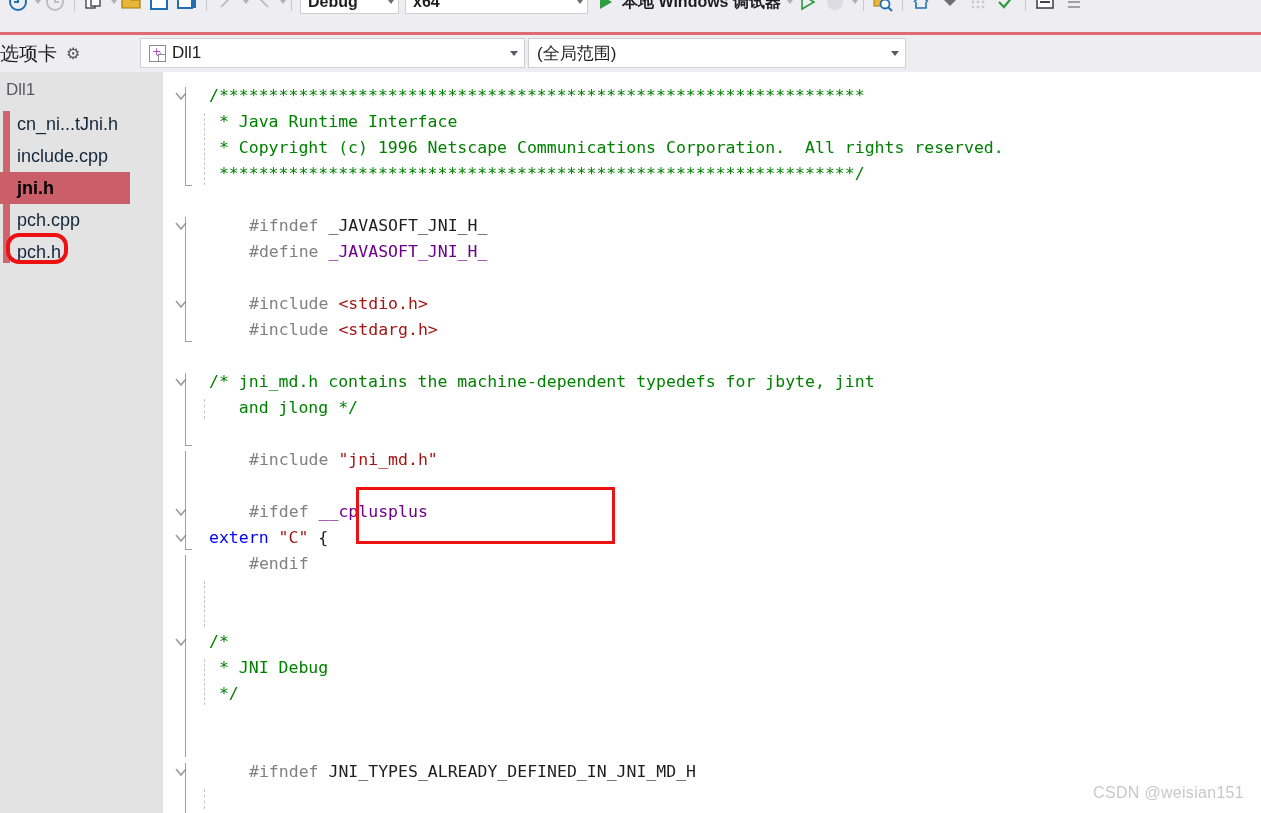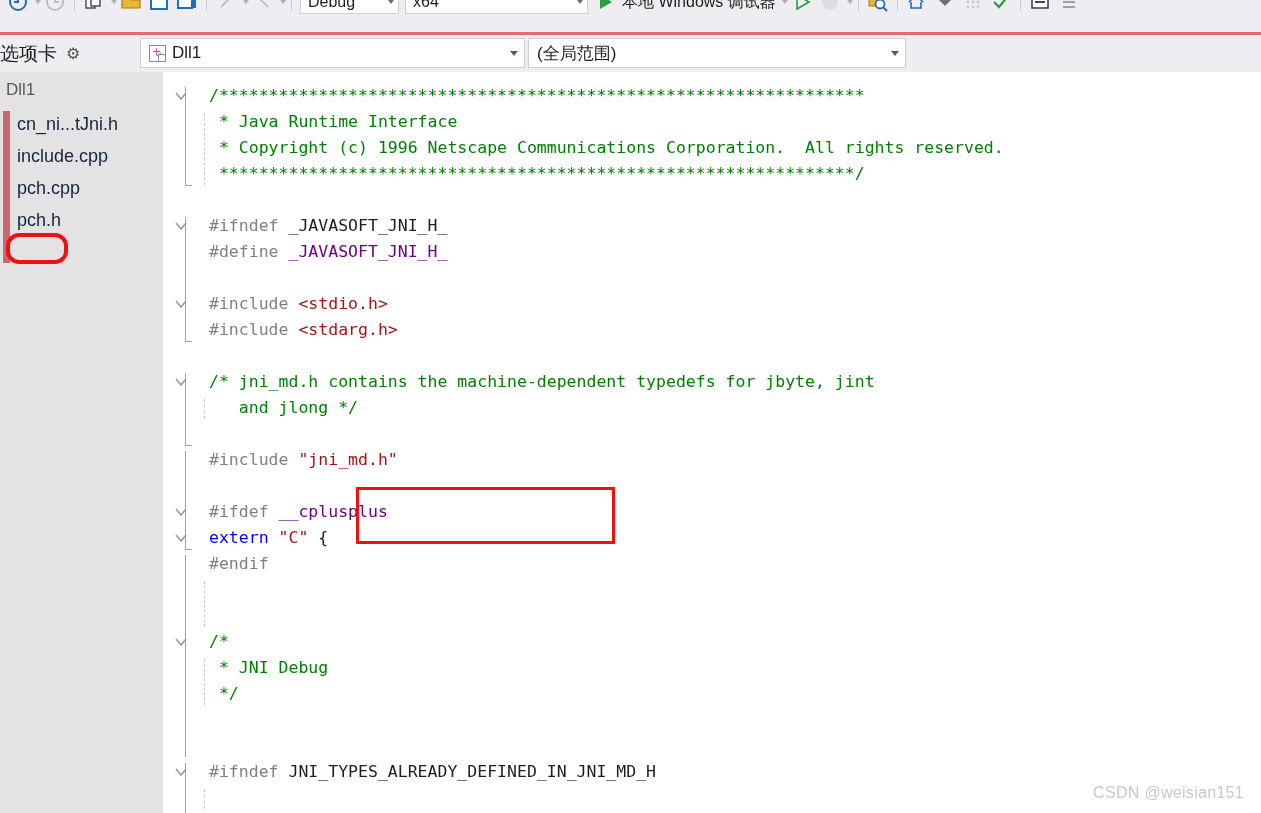--- a/index.html
+++ b/index.html
@@ -10,20 +10,21 @@
     -webkit-font-smoothing:antialiased;
   }
   #app{position:relative;width:1261px;height:813px;}
 
   
   .toolbar{
     position:absolute;left:0;top:0;width:1261px;height:32px;
     background:#eeeef2;
     border-bottom:none;
     overflow:hidden;
+    font-weight:bold;
   }
   .tb-row{
     position:absolute;left:0;top:-14px;height:32px;
     display:flex;align-items:center;gap:0px;
     padding-left:4px;
   }
   .tb-item{display:flex;align-items:center;height:30px;padding:0 3px;}
   .tb-sep{width:1px;height:18px;background:#c9c9d0;margin:0 5px;}
   .tb-caret{
     width:0;height:0;border-left:3.5px solid transparent;border-right:3.5px solid transparent;
@@ -113,21 +114,21 @@
     display:flex;align-items:center;justify-content:center;
   }
   .fold svg{display:block;}
   
   .guide{position:absolute;width:1px;background:#a0a0a8;}
   .guide.dotted{background:none;border-left:1px dashed #c6c6cc;width:0;}
   .guide-foot{position:absolute;height:1px;background:#a0a0a8;}
 
   
   .c-com{color:#008000;}
-  .c-pre{color:#808080;}
+  .c-pre{color:#808080;margin-left:40px;}
   .c-macro{color:#6f008a;}
   .c-str{color:#a31515;}
   .c-kw{color:#0000ff;}
   .c-plain{color:#1e1e1e;}
 
   .code-annot{
     position:absolute;left:193px;top:415px;width:259px;height:57px;
     border:3px solid #ee1111;box-sizing:border-box;pointer-events:none;
   }
 
@@ -314,20 +315,23 @@
   <div class="sidebar">
     <div class="sb-root">Dll1</div>
     <div class="sb-redbar"></div>
     <div class="sb-list" id="sb-list">
         <div class="sb-item">
           <span>cn_ni...tJni.h</span>
         </div>
         <div class="sb-item">
           <span>include.cpp</span>
         </div>
+        <div class="sb-item selected">
+          <span>jni.h</span>
+        </div>
         <div class="sb-item">
           <span>pch.cpp</span>
         </div>
         <div class="sb-item">
           <span>pch.h</span>
         </div>
       </div>
     <div class="sb-annot"></div>
   </div>
 

